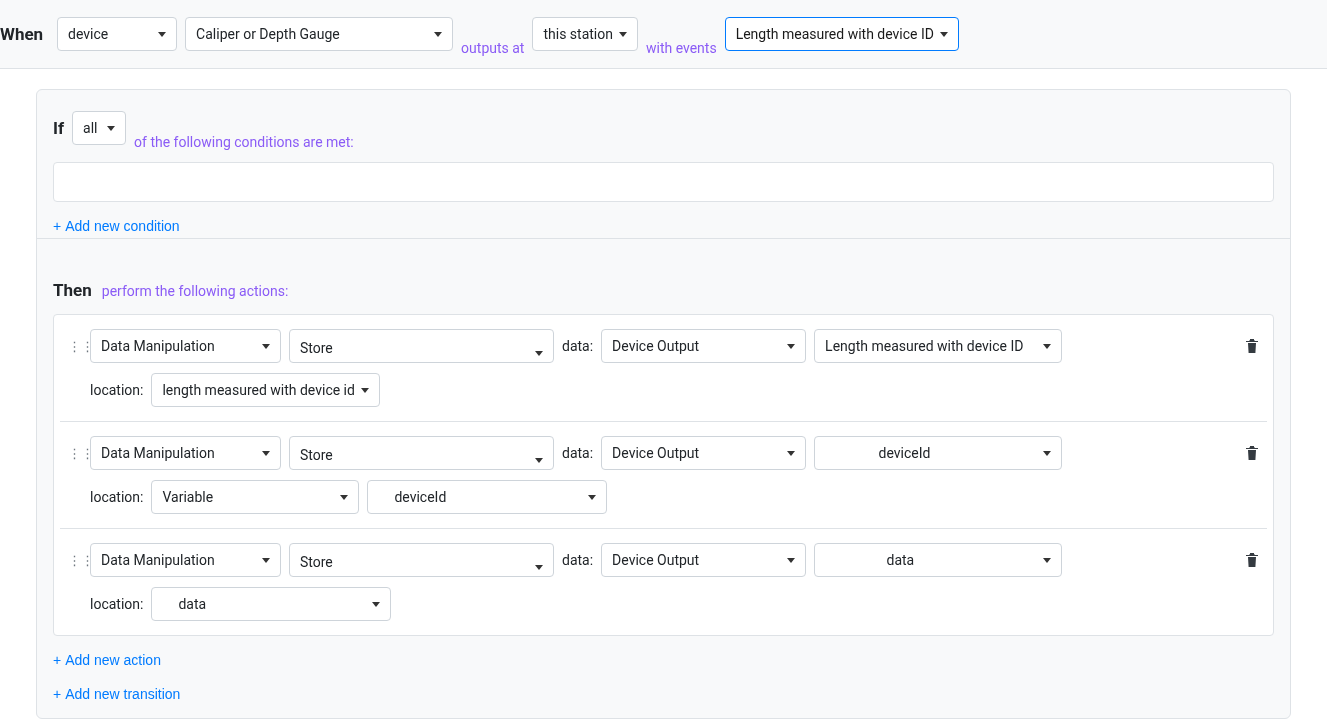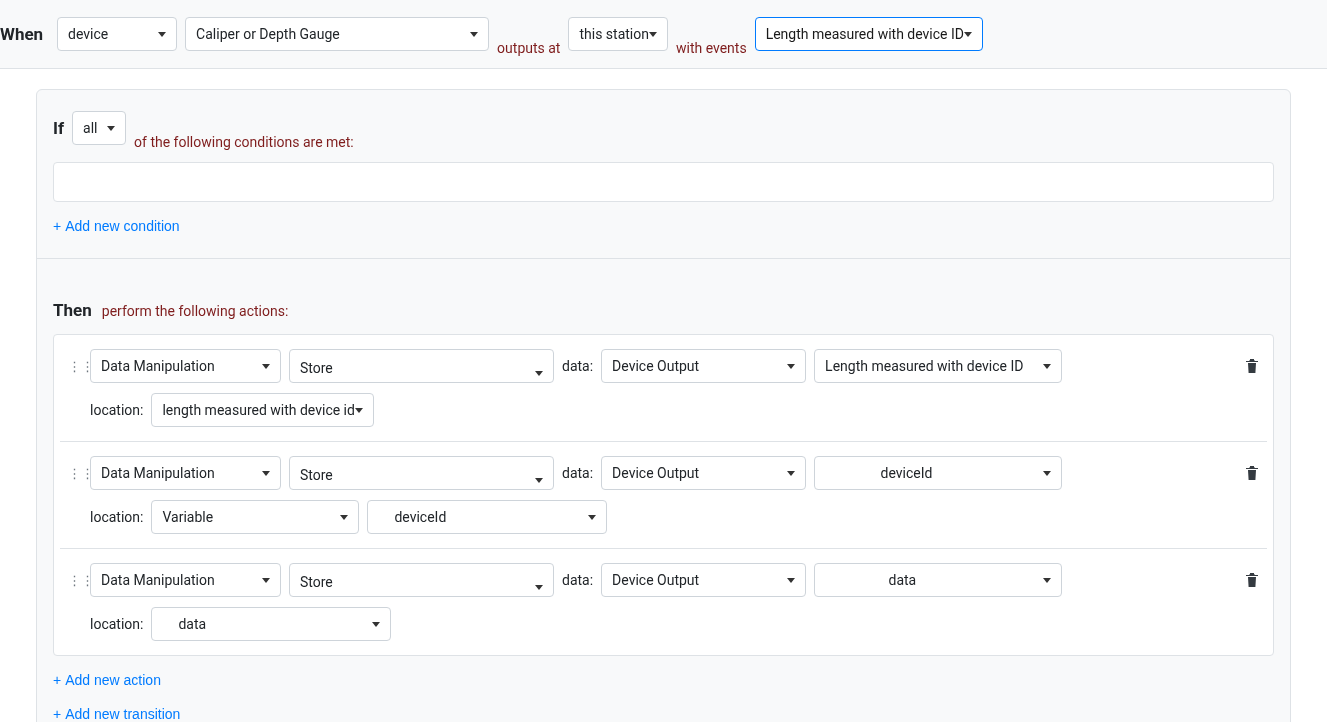--- a/index.html
+++ b/index.html
@@ -20,49 +20,50 @@
     }
     .when-bar .keyword {
       font-weight: 700;
       font-size: 17px;
       margin-right: 6px;
     }
     .dropdown {
       display: inline-flex;
       align-items: center;
       justify-content: space-between;
+      gap: 6px;
       background: #fff;
       border: 1px solid #ced4da;
       border-radius: 4px;
       padding: 6px 10px;
       font-size: 14px;
       cursor: pointer;
       min-height: 34px;
     }
     .dropdown .caret {
       width: 0; height: 0;
       border-left: 4px solid transparent;
       border-right: 4px solid transparent;
       border-top: 5px solid #333;
       margin-left: auto;
       flex-shrink: 0;
     }
     .dropdown.blue-outline {
       border-color: #007bff;
       color: #1a1a1a;
     }
-    .static-text { color: #7f1d1d; margin-top: 28px; }
+    .static-text { color: #8b5cf6; margin-top: 28px; }
     .container {
       margin: 20px 36px 16px 36px;
       border: 1px solid #dee2e6;
       border-radius: 6px;
       background: #f8f9fa;
     }
     .if-section {
-      padding: 16px 16px 20px 16px;
+      padding: 16px 16px 0 16px;
       border-bottom: 1px solid #dee2e6;
     }
     .if-header {
       display: flex;
       align-items: center;
       gap: 8px;
       margin-bottom: 12px;
     }
     .if-header .keyword {
       font-weight: 700;
@@ -146,21 +147,21 @@
   </style>
 </head>
 <body>
 
 <div class="when-bar">
   <span class="keyword">When</span>
   <div class="dropdown" style="width:120px">
     <span>device</span>
     <span class="caret"></span>
   </div>
-  <div class="dropdown" style="width:304px">
+  <div class="dropdown" style="width:268px">
     <span>Caliper or Depth Gauge</span>
     <span class="caret"></span>
   </div>
   <span class="static-text">outputs at</span>
   <div class="dropdown">
     <span>this station</span>
     <span class="caret"></span>
   </div>
   <span class="static-text">with events</span>
   <div class="dropdown blue-outline">

